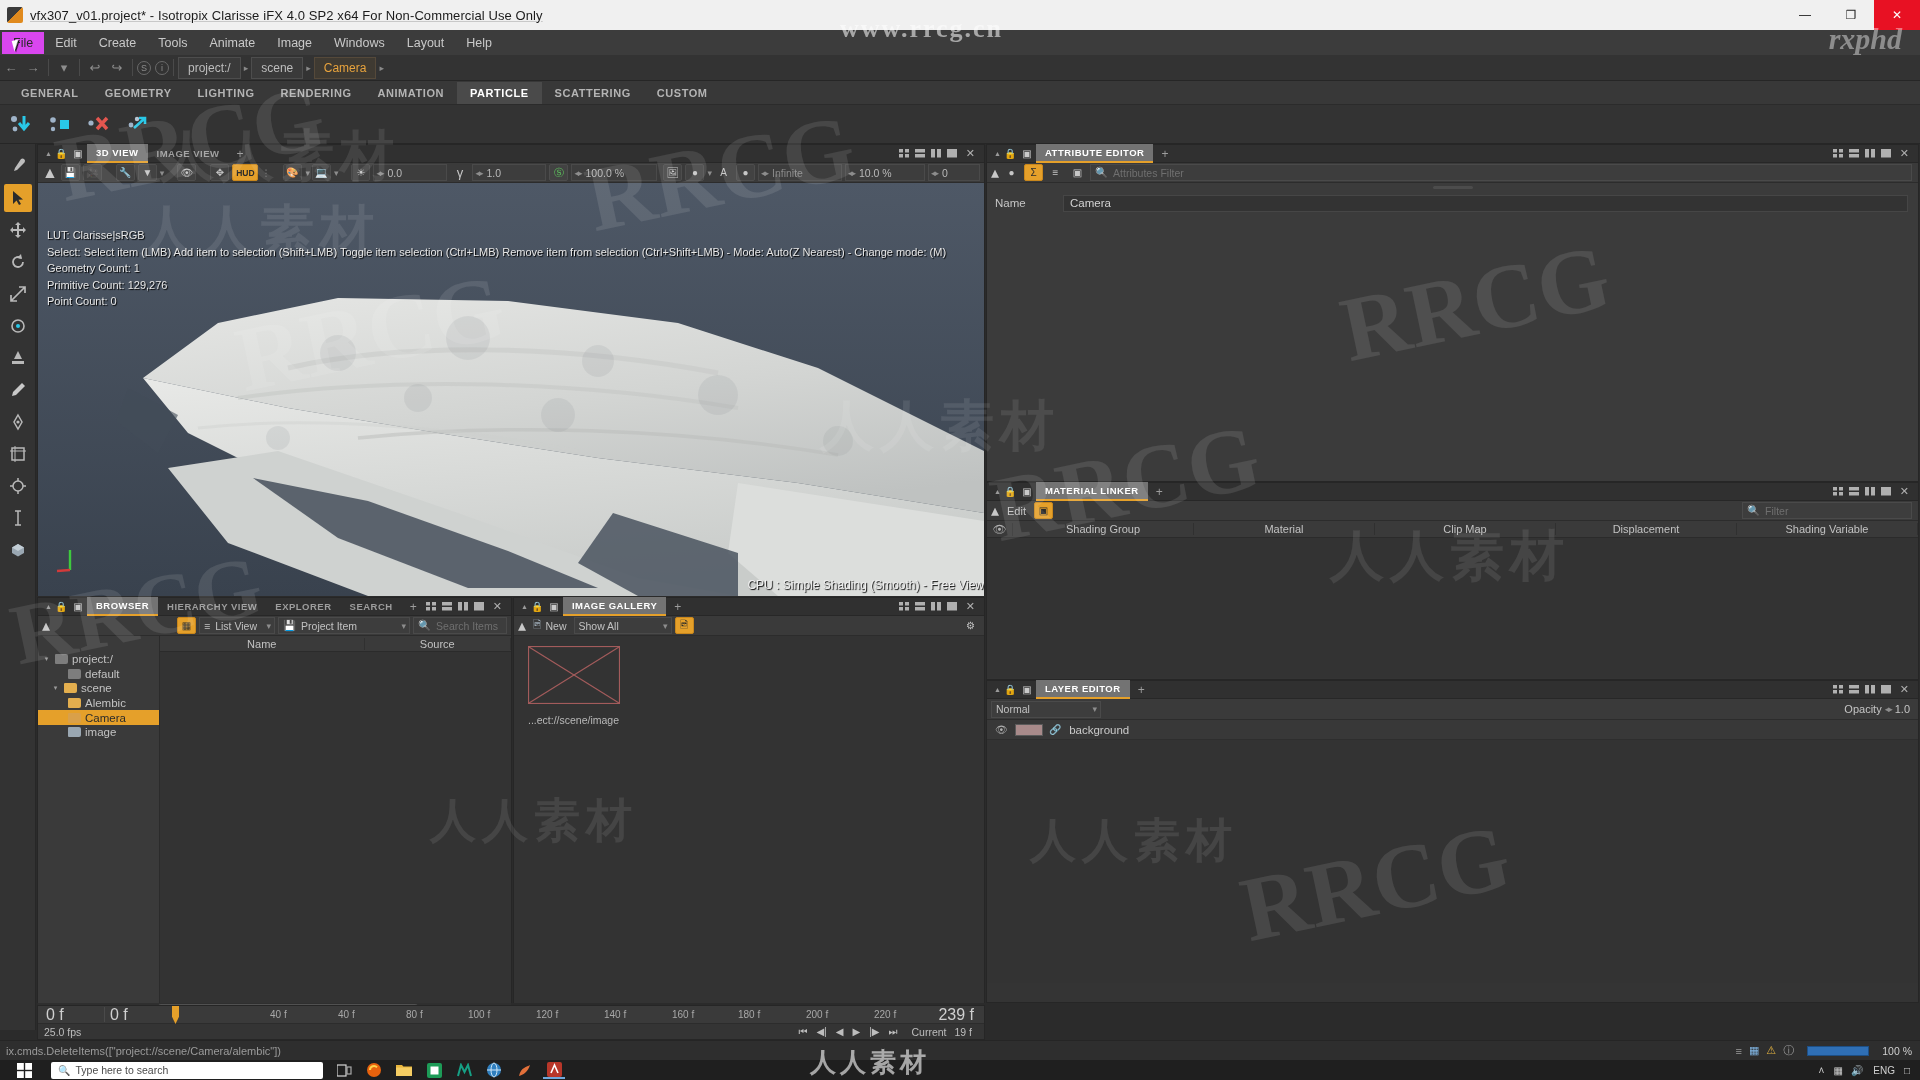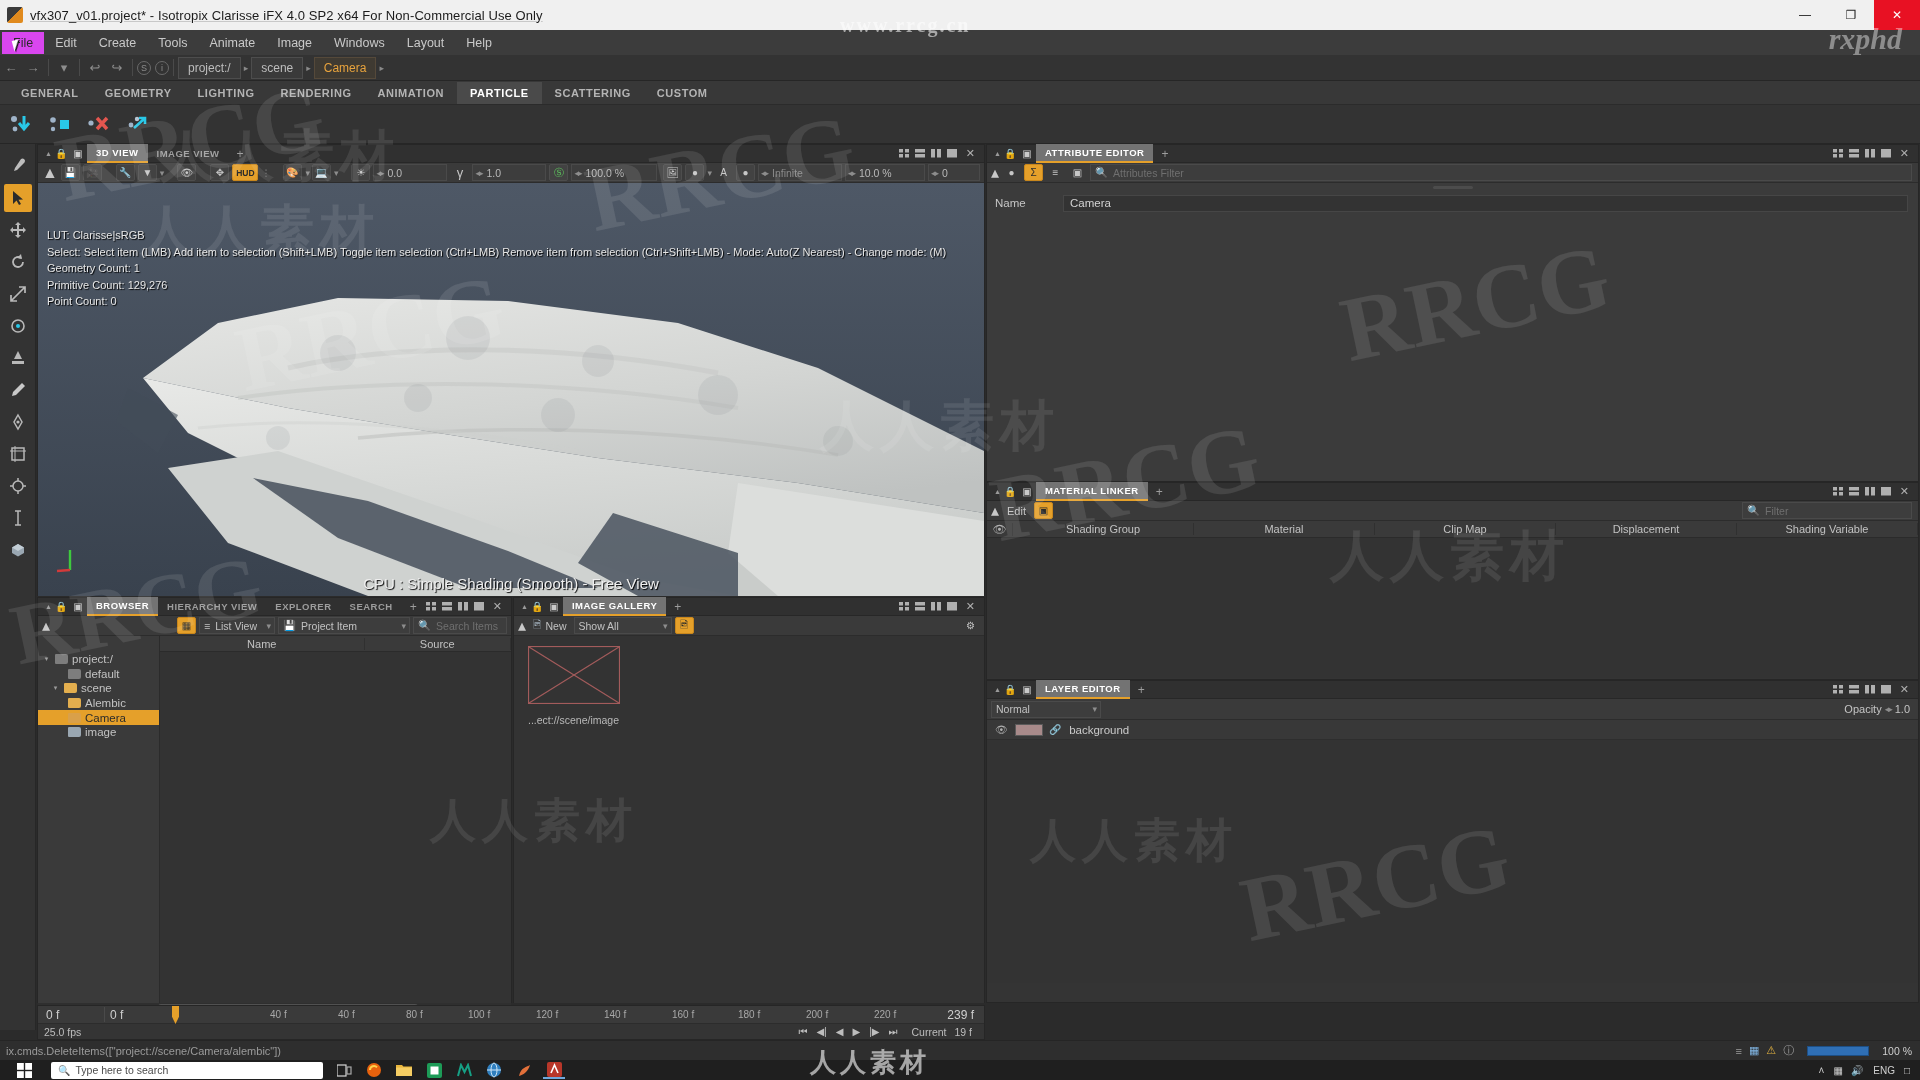--- a/index.html
+++ b/index.html
@@ -116,22 +116,22 @@
     height:17px; background:#3d3d3d;border:1px solid #4a4a4a; display:flex;align-items:center;
     padding:0 4px; gap:5px; font-size:10.5px;color:#c2c2c2;
   }
 
   
   #viewport{ position:absolute; left:37px; top:144px; width:948px; height:452px; }
   .vpcanvas{ position:absolute; left:0; top:38px; width:946px; height:413px; overflow:hidden;
     background:linear-gradient(180deg,#4b5563 0%,#414c59 55%,#3b4450 100%); }
   .hud{ position:absolute; left:9px; top:44px; font-size:11px; line-height:16.5px;
     color:#e6e6e6; text-shadow:1px 1px 1px #000; z-index:5; white-space:nowrap;}
-  .vpfooter{ position:absolute; bottom:4px; left:0; width:946px; text-align:center;
-    font-size:15px; color:#efefef; text-shadow:1px 1px 1px #000; z-index:5;}
+  .vpfooter{ position:absolute; bottom:4px; left:0; width:946px; text-align:right;
+    font-size:12px; color:#efefef; text-shadow:1px 1px 1px #000; z-index:5;}
   .axisgiz{ position:absolute; left:17px; bottom:22px; width:30px;height:30px; z-index:5;}
 
   
   .tree{ font-size:11.5px; color:#c3c3c3;}
   .trow{ display:flex; align-items:center; height:14.6px; padding-left:4px; gap:4px;}
   .trow.sel{ background:#e5a02a; color:#2b2b2b;}
   .tw{ width:9px; font-size:7px; color:#9b9b9b; text-align:center;}
   .fold{ width:13px;height:10px;border-radius:1px 2px 2px 1px;}
   .fold.y{ background:#e3ae4e;}
   .fold.g{ background:#7d7d7d;}
@@ -141,21 +141,21 @@
   .colhead{ display:flex; height:16px; background:#3a3a3a; border-bottom:1px solid #2b2b2b;
     font-size:11px; color:#c2c2c2; align-items:center;}
   .colhead div{ text-align:center; border-right:1px solid #303030;}
 
   
   #timeline{ position:absolute; left:37px; top:1005px; width:948px; height:35px;
     background:#343434; border:1px solid #262626;}
   .ruler{ position:relative; height:18px; background:#3a3a3a; border-bottom:1px solid #2c2c2c;}
   .tick{ position:absolute; top:3px; font-size:10px; color:#a8a8a8;}
   .tfield{ position:absolute; top:1px; height:15px; background:#444; border:1px solid #555;
-    font-size:12px; color:#cfcfcf; display:flex;align-items:center;padding:0 5px;}
+    font-size:16px; color:#cfcfcf; display:flex;align-items:center;padding:0 5px;}
   .playhead{ position:absolute; top:0; width:7px; height:18px; background:#e5a02a;
     clip-path:polygon(0 0,100% 0,100% 60%,50% 100%,0 60%);}
   .transport{ display:flex;align-items:center;height:16px;gap:9px;font-size:10px;color:#bdbdbd;}
 
   
   .statusbar{ position:absolute; left:0; top:1040px; width:1920px; height:20px;
     background:#2e2e2e; display:flex; align-items:center; padding-left:6px;
     font-size:11px; color:#9b9b9b; border-top:1px solid #252525;}
   .progbar{ width:62px;height:10px;background:#2f6fb5;border:1px solid #1d4f85; margin:0 6px;}
 
@@ -916,21 +916,21 @@
     </div>
     <div class="tray">
       <span>˄</span>
       <span>▦</span>
       <span>🔊</span>
       <span>ENG</span>
       <span>□</span>
     </div>
   </div>
 
-  <div class="wm2" style="left:840px;top:14px;font-size:20px;letter-spacing:2px;color:rgba(255,255,255,0.55);font-family:'Liberation Serif',serif">www.rrcg.cn</div>
+  <div class="wm2" style="left:840px;top:14px;font-size:26px;letter-spacing:2px;color:rgba(255,255,255,0.55);font-family:'Liberation Serif',serif">www.rrcg.cn</div>
   <div class="wm" style="right:18px;top:22px;font-size:30px;color:rgba(255,255,255,0.42);font-style:italic">rxphd</div>
 
   <div class="wm" style="left:10px;top:560px;font-size:86px;transform:rotate(-12deg);">RRCG</div>
   <div class="wm" style="left:235px;top:280px;font-size:92px;transform:rotate(-12deg);">RRCG</div>
   <div class="wm" style="left:585px;top:120px;font-size:92px;transform:rotate(-12deg);">RRCG</div>
   <div class="wm" style="left:990px;top:430px;font-size:92px;transform:rotate(-12deg);">RRCG</div>
   <div class="wm" style="left:1340px;top:250px;font-size:92px;transform:rotate(-12deg);">RRCG</div>
   <div class="wm" style="left:1240px;top:830px;font-size:92px;transform:rotate(-12deg);">RRCG</div>
   <div class="wm" style="left:55px;top:90px;font-size:92px;transform:rotate(-12deg);">RRCG</div>
 

